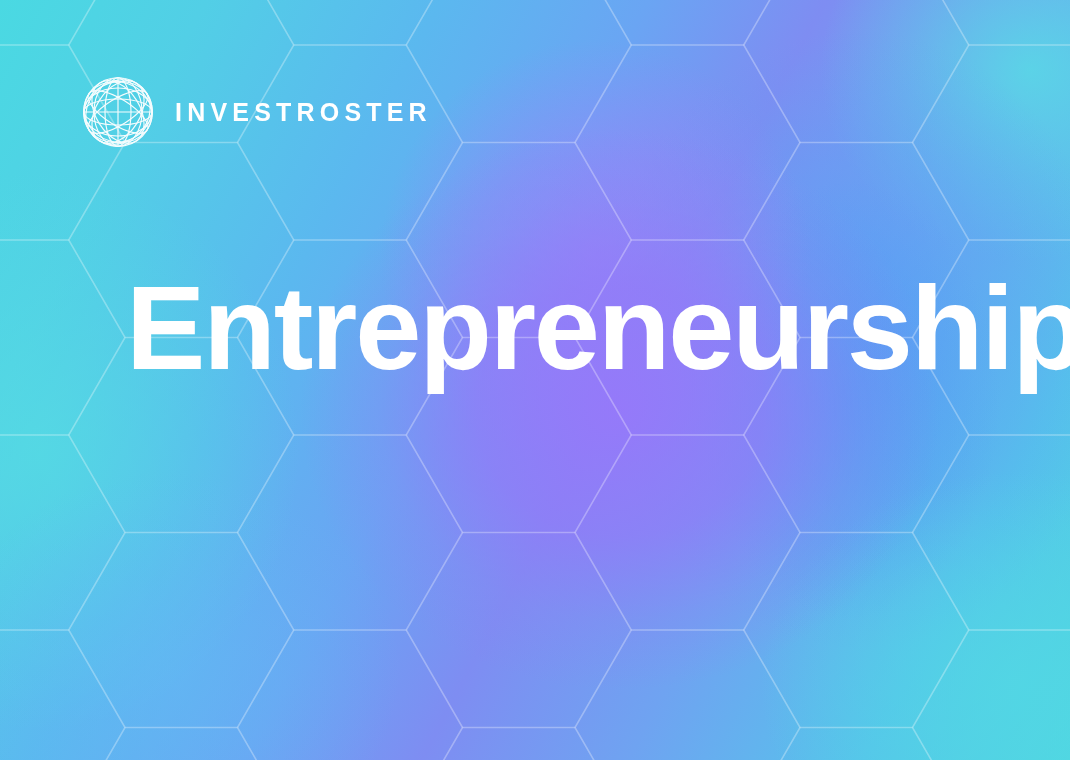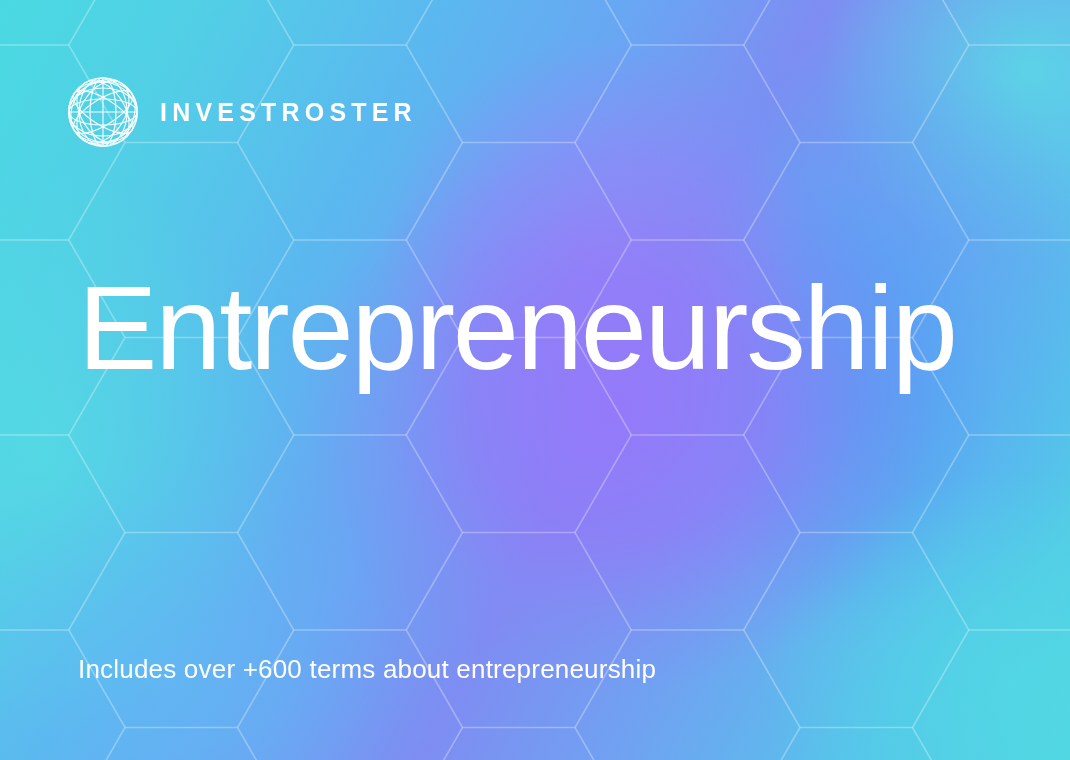--- a/index.html
+++ b/index.html
@@ -100,21 +100,21 @@
   
   #hex-overlay {
     position: absolute;
     inset: 0;
     pointer-events: none;
   }
 
   
   #logo-row {
     position: absolute;
-    left: 67px; top: 76px;
+    left: 82px; top: 76px;
     display: flex;
     align-items: center;
     gap: 21px;
   }
   #globe-icon { display: block; width: 72px; height: 72px; }
   #brand-name {
     color: #ffffff;
     font-size: 25px;
     font-weight: bold;
     letter-spacing: 5.2px;
@@ -123,24 +123,25 @@
   }
 
   #headline {
     position: absolute;
     left: 78px; top: 252px;
     width: 960px;
   }
   .headline-line {
     color: #ffffff;
     font-size: 119px;
-    font-weight: normal;
+    font-weight: bold;
     line-height: 1.28;
     letter-spacing: -2.2px;
     white-space: nowrap;
+    margin-left: 48px;
   }
 
   #subtitle {
     position: absolute;
     left: 78px; top: 654px;
     color: #ffffff;
     font-size: 26px;
     font-weight: normal;
     letter-spacing: 0.2px;
     line-height: 1.2;
@@ -233,15 +234,14 @@
         <line x1="36" y1="1.7" x2="36" y2="70.3"></line>
       </g>
     </svg>
     <span id="brand-name">INVESTROSTER</span>
   </div>
 
   <div id="headline">
     <div class="headline-line">Entrepreneurship</div>
   </div>
 
-  <div id="subtitle">Includes over +600 terms about entrepreneurship</div>
 
 </div>
 
 </body></html>

